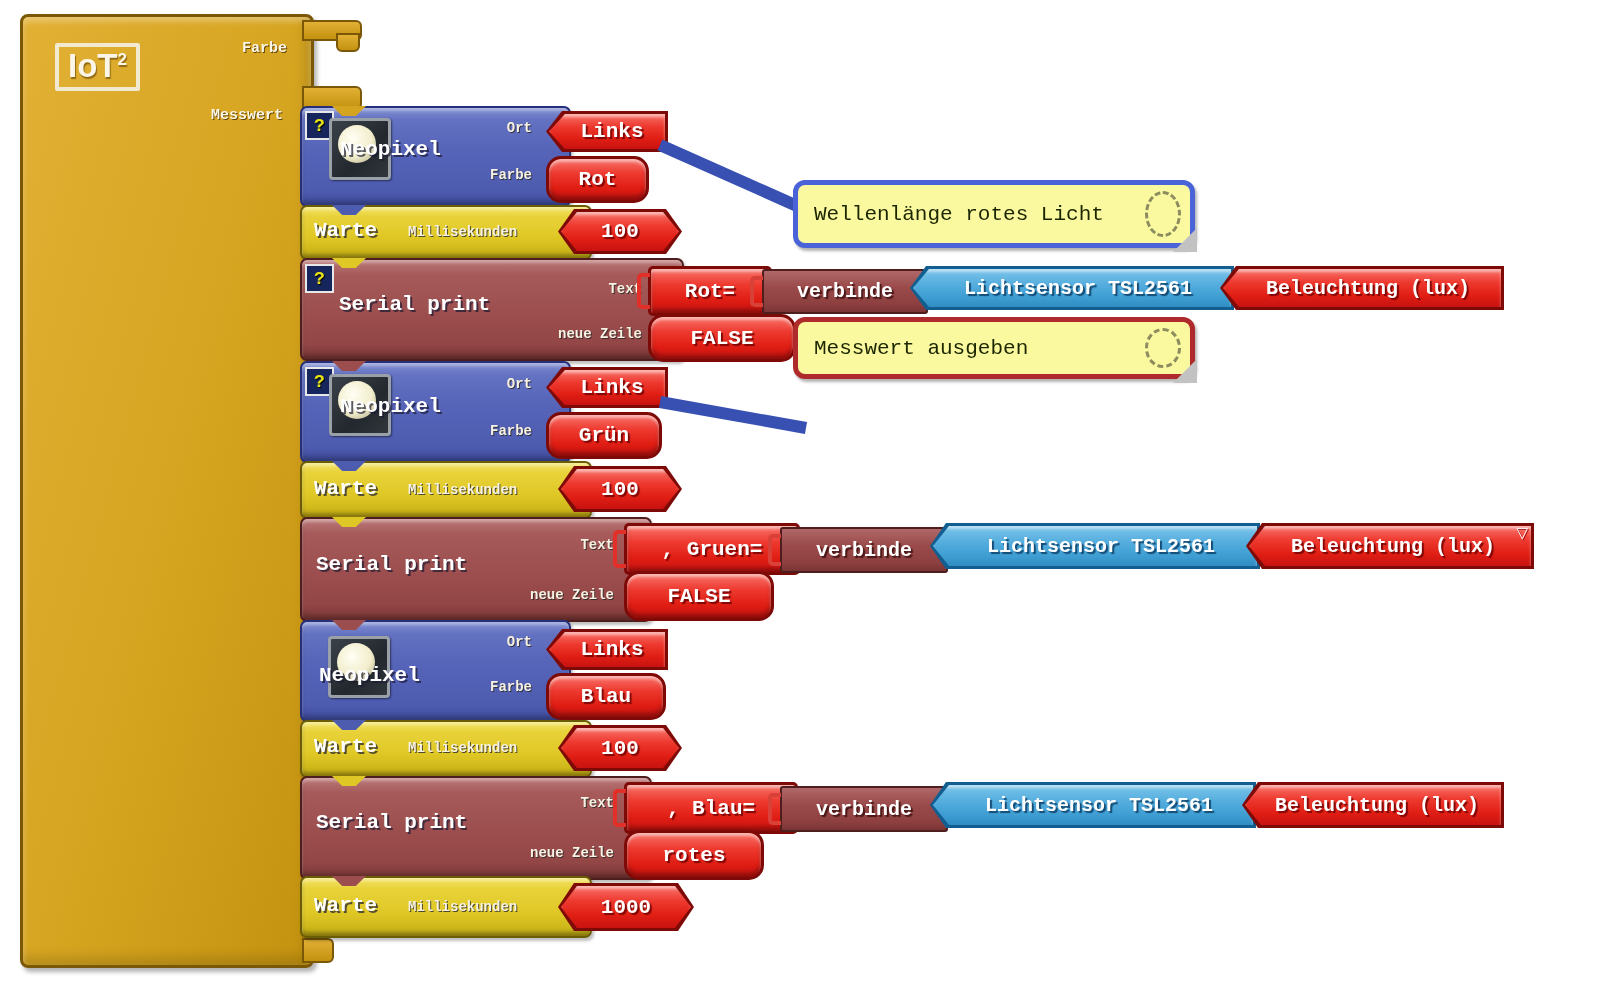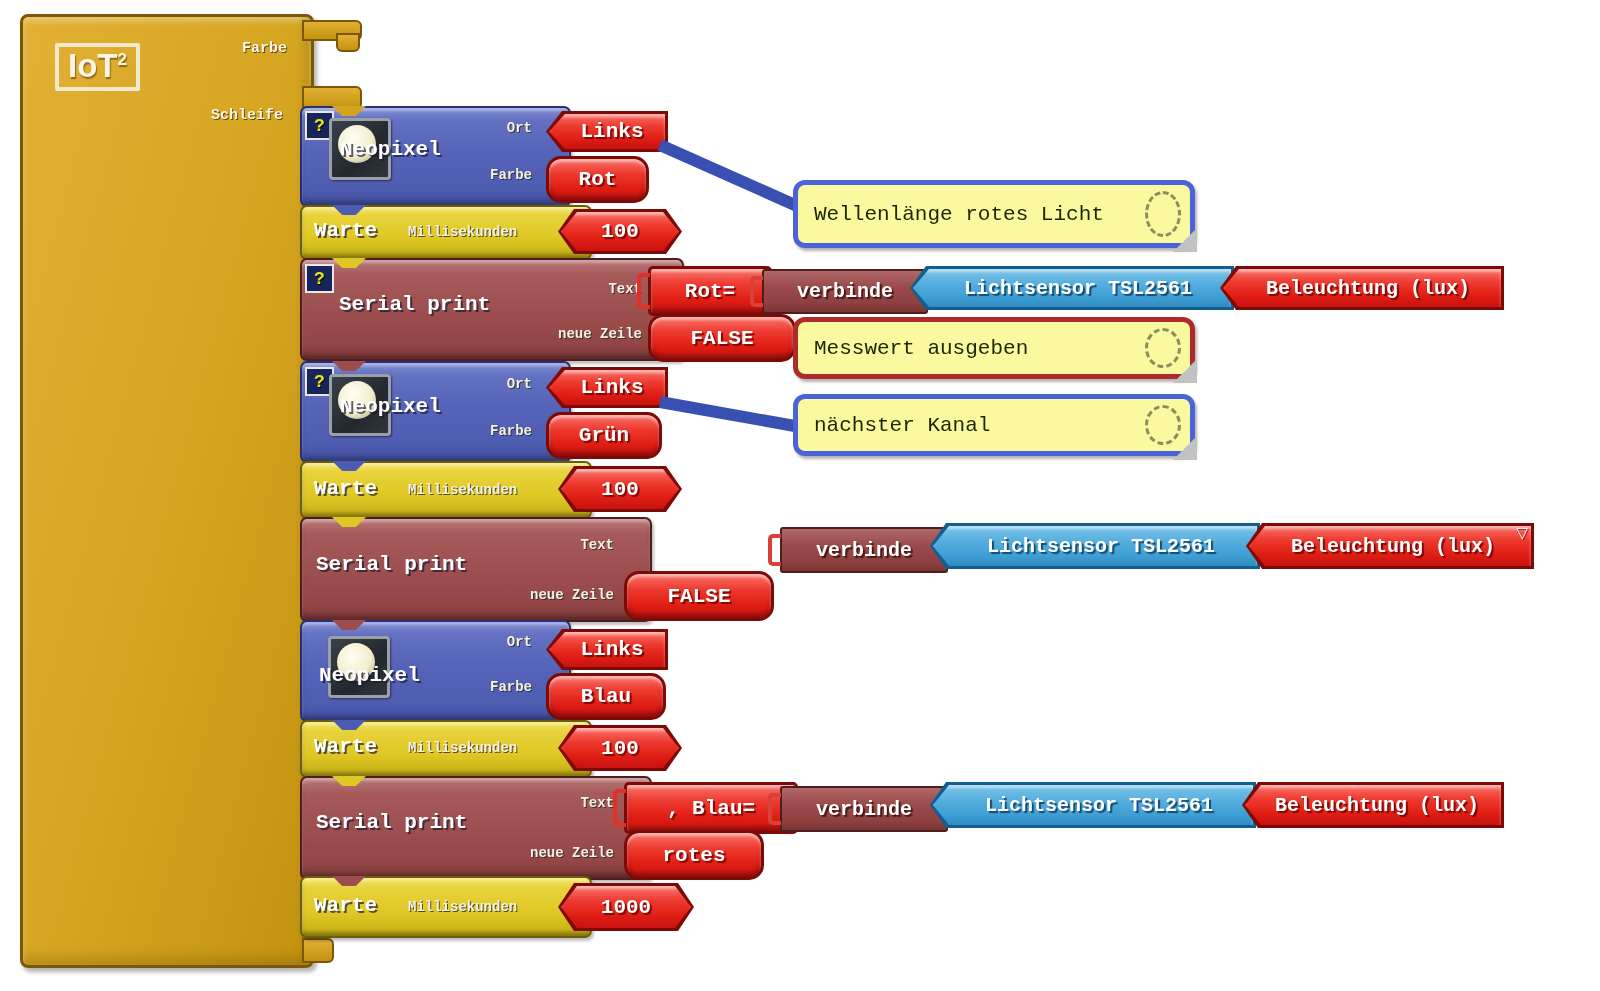--- a/index.html
+++ b/index.html
@@ -84,21 +84,21 @@
 </head>
 <body>
 
 <div class="canvas">
 
   <div class="gold-block" style="left:20px;top:14px;width:288px;height:948px;">
     <div class="logo" style="left:32px;top:26px;">
       <span>IoT</span><sup>2</sup>
     </div>
     <div class="t-gold" style="left:144px;top:23px;width:120px;">Farbe</div>
-    <div class="t-gold" style="left:140px;top:90px;width:120px;">Schleife</div>
+    <div class="t-gold" style="left:140px;top:90px;width:120px;">Messwert</div>
   </div>
 
   <div class="gold-bit" style="left:302px;top:20px;width:56px;height:17px;border-radius:0 6px 6px 0;"></div>
   <div class="gold-bit" style="left:336px;top:33px;width:20px;height:15px;border-radius:0 0 6px 6px;"></div>
   <div class="gold-bit" style="left:302px;top:86px;width:56px;height:20px;border-radius:0 6px 6px 0;"></div>
   <div class="gold-bit" style="left:302px;top:938px;width:28px;height:21px;border-radius:0 6px 6px 0;"></div>
 
   <div class="blk np notch-gold" style="left:300px;top:106px;width:267px;height:97px;">
     <div class="help" style="left:3px;top:3px;">?</div>
     <div class="led" style="left:27px;top:10px;"></div>
@@ -174,20 +174,23 @@
       <div class="s-inner red-grad shapeH">
           <span class="btxt">100</span>
         </div>
     </div>
   </div>
 
   <div class="blk sp notch-wt" style="left:300px;top:517px;width:348px;height:101px;">
     <div class="t-title" style="left:14px;top:34px;">Serial print</div>
     <div class="t-small" style="left:220px;top:18px;width:92px;">Text</div>
     <div class="t-small" style="left:220px;top:68px;width:92px;">neue Zeile</div>
+    <div class="tsock" style="left:322px;top:4px;width:170px;height:46px;">
+      <span class="btxt">, Gruen=</span>
+    </div>
     <div class="glue" style="left:478px;top:8px;width:164px;height:42px;">
       <span class="btxt btxt-maroon" style="font-size:20px;">verbinde</span>
     </div>
     <div class="s-outer cyan-dark shapeL" style="left:628px;top:4px;width:330px;height:46px;">
       <div class="s-inner cyan-grad shapeL">
           <span class="btxt btxt-blue" style="padding-left:12px;font-size:20px;">Lichtsensor TSL2561</span>
         </div>
     </div>
     <div class="s-outer red-dark shapeL" style="left:944px;top:4px;width:288px;height:46px;">
       <div class="s-inner red-grad shapeL">
@@ -268,19 +271,14 @@
   <div class="comment c-red" style="left:793px;top:317px;width:360px;height:52px;">
     <span>Messwert ausgeben</span>
     <div class="oval"></div>
     <div class="grip"></div>
   </div>
   <div class="comment c-blue" style="left:793px;top:180px;width:360px;height:58px;">
     <span>Wellenlänge rotes Licht</span>
     <div class="oval"></div>
     <div class="grip"></div>
   </div>
-  <div class="comment c-blue" style="left:793px;top:394px;width:360px;height:52px;">
-    <span>nächster Kanal</span>
-    <div class="oval"></div>
-    <div class="grip"></div>
-  </div>
 
 </div>
 
 </body></html>

